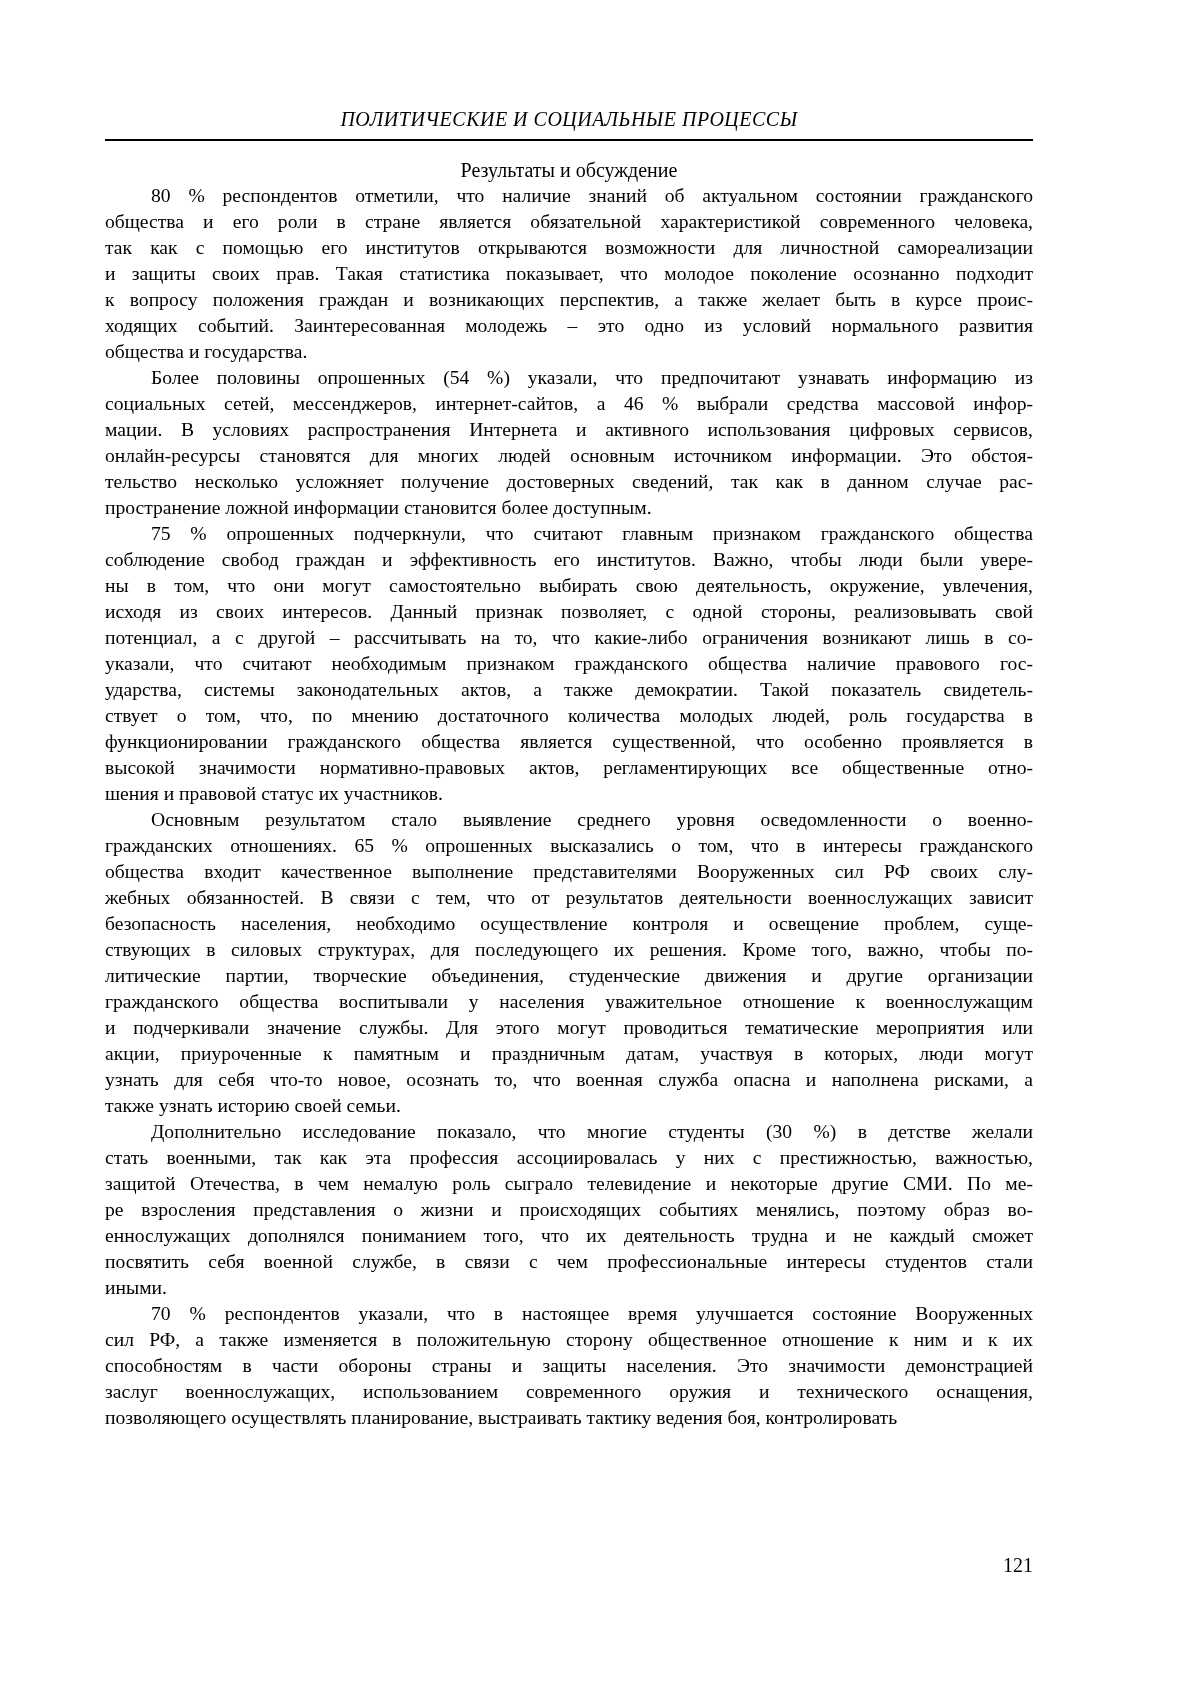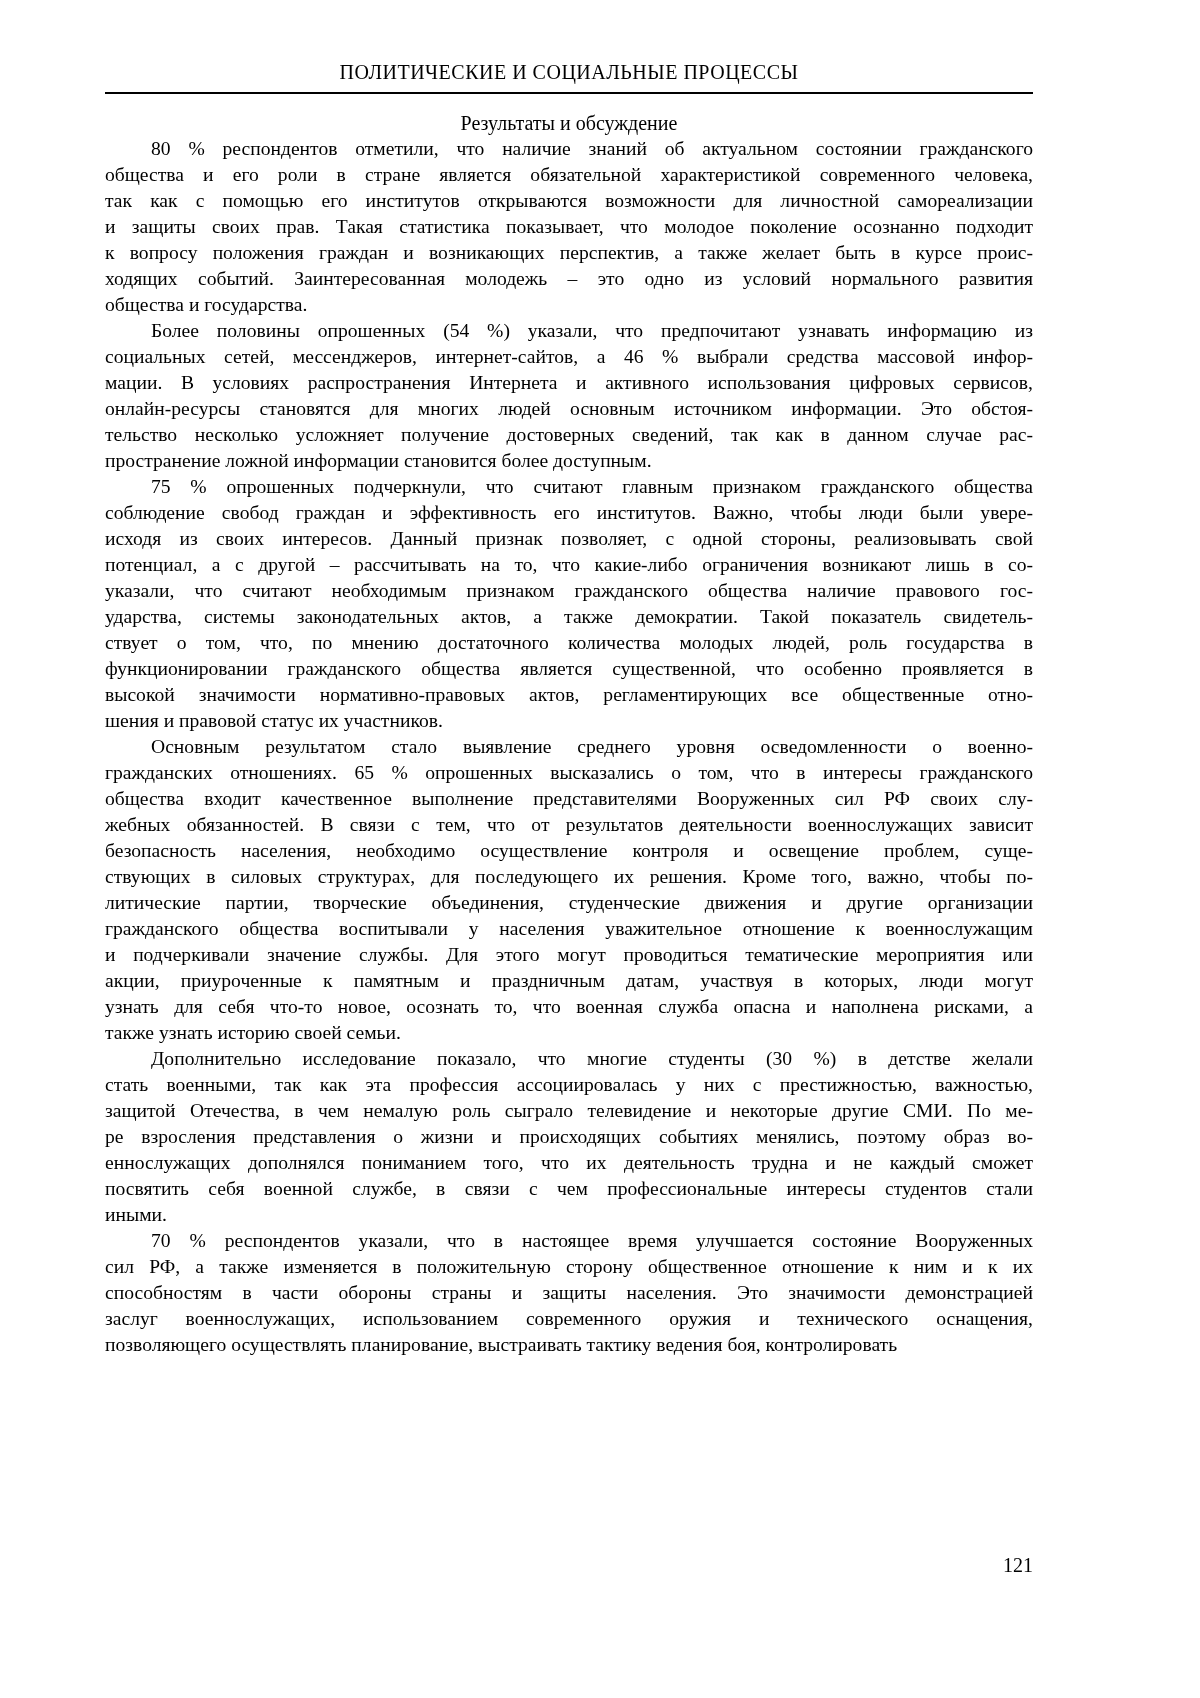--- a/index.html
+++ b/index.html
@@ -13,23 +13,24 @@
     color: #000000;
     overflow: hidden;
   }
   .content {
     position: absolute;
     left: 105px;
     top: 0;
     width: 928px;
   }
   .running-header {
-    padding-top: 60px;
+    padding-top: 107px;
     font-size: 20px;
     line-height: 24px;
+    font-style: italic;
     text-align: center;
     letter-spacing: 0.5px;
   }
   .header-rule {
     margin-top: 8px;
     border: none;
     border-top: 2px solid #000;
     height: 0;
   }
   .section-heading {
@@ -85,20 +86,21 @@
           <div class="line first">Более половины опрошенных (54 %) указали, что предпочитают узнавать информацию из</div>
           <div class="line">социальных сетей, мессенджеров, интернет-сайтов, а 46 % выбрали средства массовой инфор-</div>
           <div class="line">мации. В условиях распространения Интернета и активного использования цифровых сервисов,</div>
           <div class="line">онлайн-ресурсы становятся для многих людей основным источником информации. Это обстоя-</div>
           <div class="line">тельство несколько усложняет получение достоверных сведений, так как в данном случае рас-</div>
           <div class="line last">пространение ложной информации становится более доступным.</div>
         </div>
         <div class="para">
           <div class="line first">75 % опрошенных подчеркнули, что считают главным признаком гражданского общества</div>
           <div class="line">соблюдение свобод граждан и эффективность его институтов. Важно, чтобы люди были увере-</div>
+          <div class="line">ны в том, что они могут самостоятельно выбирать свою деятельность, окружение, увлечения,</div>
           <div class="line">исходя из своих интересов. Данный признак позволяет, с одной стороны, реализовывать свой</div>
           <div class="line">потенциал, а с другой – рассчитывать на то, что какие-либо ограничения возникают лишь в со-</div>
           <div class="line">указали, что считают необходимым признаком гражданского общества наличие правового гос-</div>
           <div class="line">ударства, системы законодательных актов, а также демократии. Такой показатель свидетель-</div>
           <div class="line">ствует о том, что, по мнению достаточного количества молодых людей, роль государства в</div>
           <div class="line">функционировании гражданского общества является существенной, что особенно проявляется в</div>
           <div class="line">высокой значимости нормативно-правовых актов, регламентирующих все общественные отно-</div>
           <div class="line last">шения и правовой статус их участников.</div>
         </div>
         <div class="para">

